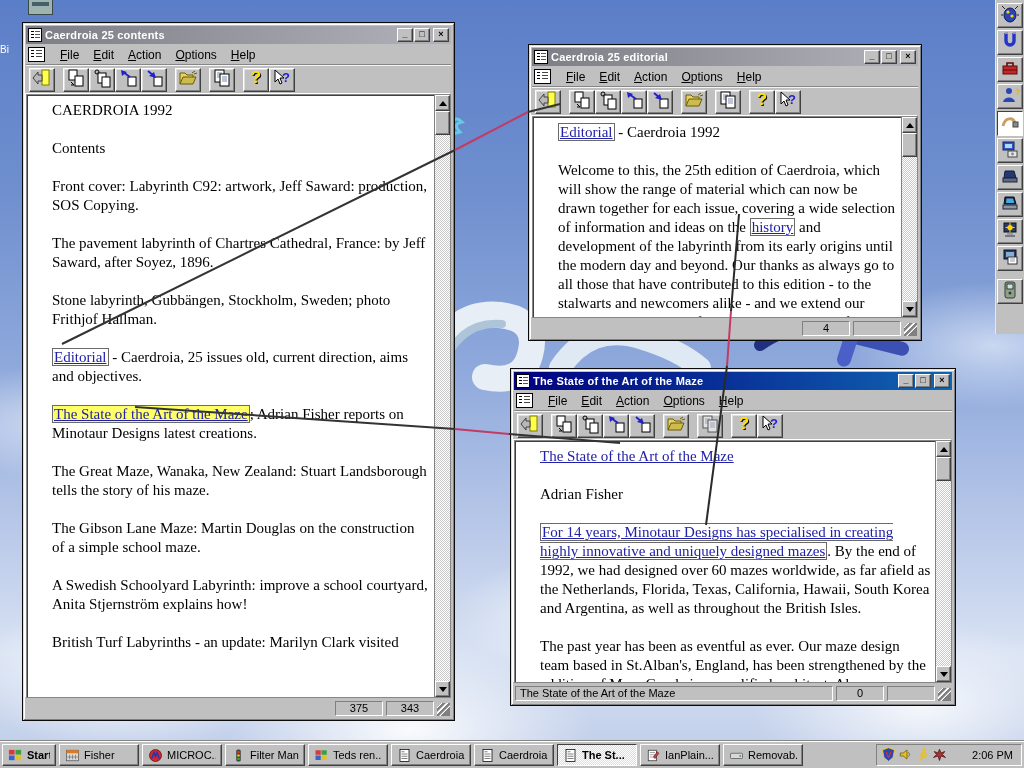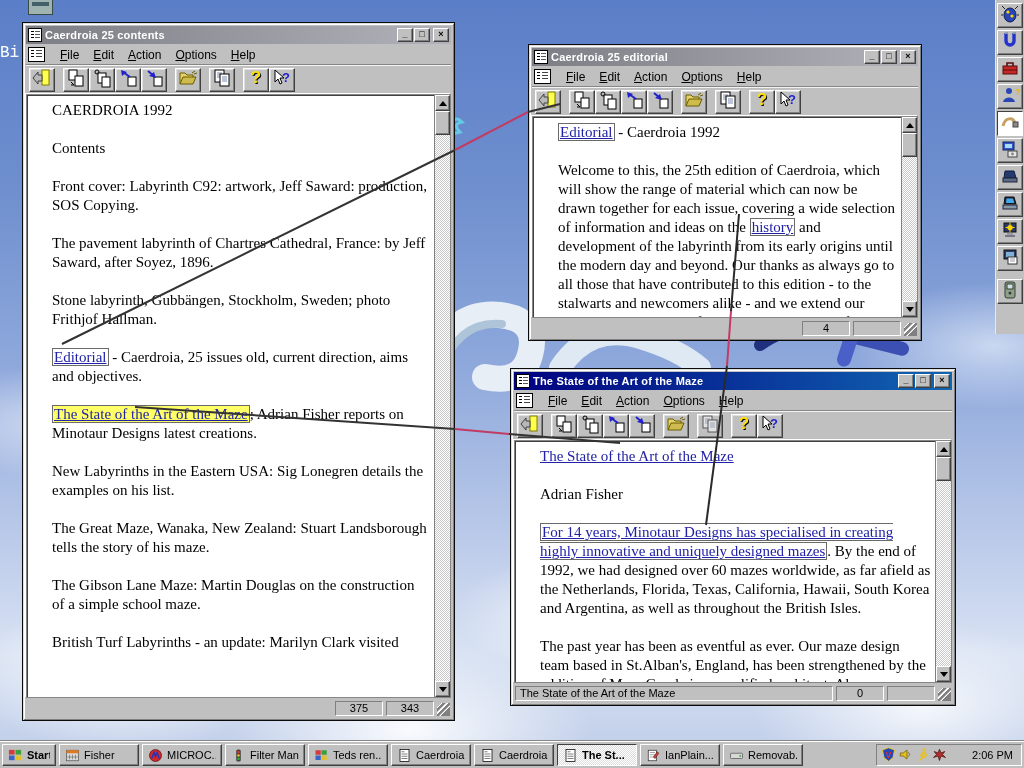--- a/index.html
+++ b/index.html
@@ -123,21 +123,21 @@
   .task-label { overflow:hidden; text-overflow:clip; }
   #tray { margin-left:auto; height:22px; border:1px solid; border-color:#808080 #fff #fff #808080;
     display:flex; align-items:center; gap:3px; padding:0 8px 0 4px; font-size:11px; }
   #tray svg { width:15px; height:15px; }
   #clock { margin-left:22px; }
 
   
   #mini-icon { position:absolute; left:28px; top:0; width:25px; height:15px; background:#9fb3b0;
     border:1px solid #3a4a48; border-top:none; z-index:0; }
   #mini-icon:before { content:""; position:absolute; left:3px; top:2px; right:3px; height:4px; background:#44606a; }
-  #desk-label { position:absolute; left:0; top:44px; color:#fff; font-size:16px; z-index:0;font-family:Liberation Mono, monospace; }
+  #desk-label { position:absolute; left:0; top:44px; color:#fff; font-size:10px; z-index:0; }
 
   #wallart, #linkart { position:absolute; left:0; top:0; width:1024px; height:768px; pointer-events:none; }
   #wallart { z-index:0; }
   #linkart { z-index:12; }
   #win1 { left:22px; top:22px; width:433px; height:699px; z-index:2; }
   #win2 { left:528px; top:44px; width:394px; height:297px; z-index:3; }
   #win3 { left:510px; top:368px; width:446px; height:338px; z-index:4; }
 </style>
 </head>
 <body>
@@ -241,23 +241,23 @@
     </div>
   <div class="docwrap">
     <div class="doc">
         <p><span>CAERDROIA 1992</span></p>
         <p><span>Contents</span></p>
         <p><span>Front cover: Labyrinth C92: artwork, Jeff Saward: production, SOS Copying.</span></p>
         <p><span>The pavement labyrinth of Chartres Cathedral, France: by Jeff Saward, after Soyez, 1896.</span></p>
         <p><span>Stone labyrinth, Gubbängen, Stockholm, Sweden; photo Frithjof Hallman.</span></p>
         <p><span class="seg-linkbox">Editorial</span><span> - Caerdroia, 25 issues old, current direction, aims and objectives.</span></p>
         <p><span class="seg-hl-linkbox">The State of the Art of the Maze</span><span>; Adrian Fisher reports on Minotaur Designs latest creations.</span></p>
-        <p><span>New Labyrinths in the Eastern USA: Sig Lonegren details the examples on his list.</span></p>
         <p><span>The Great Maze, Wanaka, New Zealand: Stuart Landsborough tells the story of his maze.</span></p>
         <p><span>The Gibson Lane Maze: Martin Douglas on the construction of a simple school maze.</span></p>
+        <p><span>A Swedish Schoolyard Labyrinth: improve a school courtyard, Anita Stjernström explains how!</span></p>
         <p><span>British Turf Labyrinths - an update: Marilyn Clark visited</span></p>
       </div>
     <div class="vscroll">
       <span class="sbtn">
           <span class="arrow-up"></span>
         </span>
       <span class="sthumb"></span>
       <span class="sspace"></span>
       <span class="sbtn">
           <span class="arrow-dn"></span>

